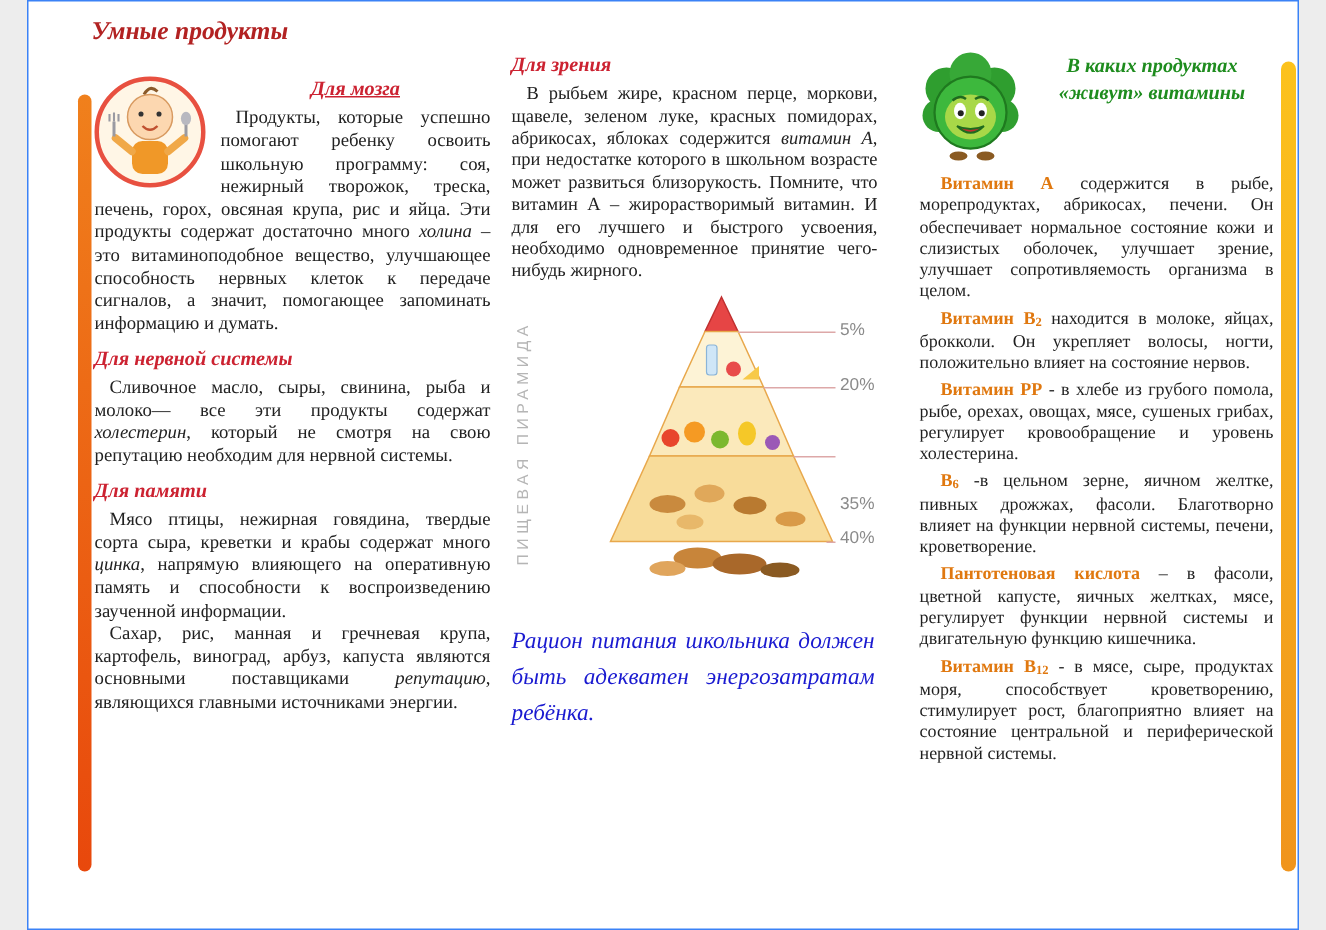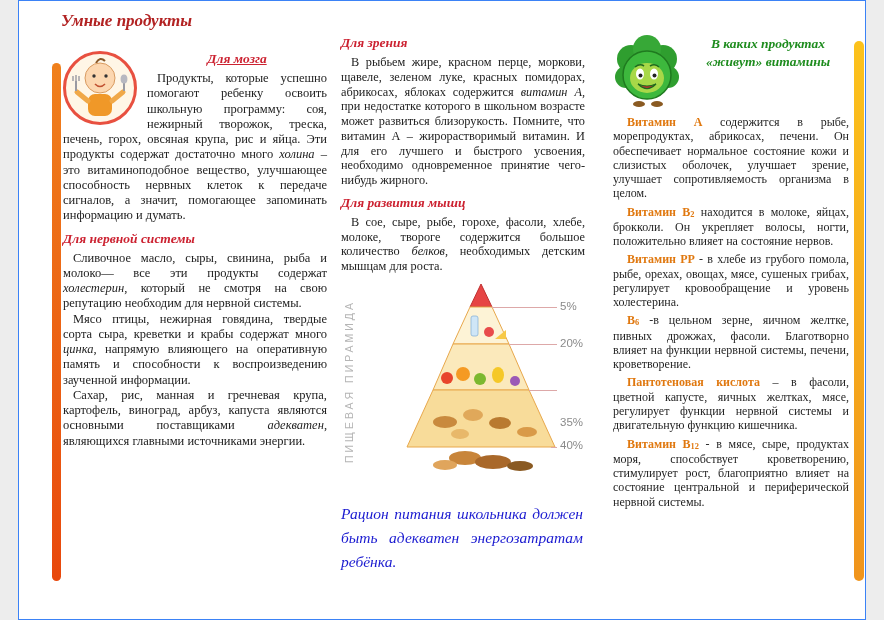--- a/index.html
+++ b/index.html
@@ -98,38 +98,35 @@
       <h2 class="heading first heading-center">Для мозга</h2>
       <p class="body"><span>Продукты, которые успешно помогают ребенку освоить школьную программу: соя, нежирный творожок, треска, печень, горох, овсяная крупа, рис и яйца. Эти продукты содержат достаточно много </span><span class="seg-i">холина</span><span> – это витаминоподобное вещество, улучшающее способность нервных клеток к передаче сигналов, а значит, помогающее запоминать информацию и думать.</span></p>
     </section>
 
     <section>
       <h2 class="heading">Для нервной системы</h2>
       <p class="body"><span>Сливочное масло, сыры, свинина, рыба и молоко— все эти продукты содержат </span><span class="seg-i">холестерин</span><span>, который не смотря на свою репутацию необходим для нервной системы.</span></p>
     </section>
 
     <section>
+      <h2 class="heading">Для памяти</h2>
       <p class="body"><span>Мясо птицы, нежирная говядина, твердые сорта сыра, креветки и крабы содержат много </span><span class="seg-i">цинка</span><span>, напрямую влияющего на оперативную память и способности к воспроизведению заученной информации.</span></p>
     </section>
 
     <section>
-      <p class="body"><span>Сахар, рис, манная и гречневая крупа, картофель, виноград, арбуз, капуста являются основными поставщиками </span><span class="seg-i">адекватен</span><span>, являющихся главными источниками энергии.</span></p>
+      <p class="body"><span>Сахар, рис, манная и гречневая крупа, картофель, виноград, арбуз, капуста являются основными поставщиками </span><span class="seg-i">репутацию</span><span>, являющихся главными источниками энергии.</span></p>
     </section>
   </div>
 
   <div class="col col-mid">
     <section>
       <h2 class="heading first">Для зрения</h2>
       <p class="body"><span>В рыбьем жире, красном перце, моркови, щавеле, зеленом луке, красных помидорах, абрикосах, яблоках содержится </span><span class="seg-i">витамин А</span><span>, при недостатке которого в школьном возрасте может развиться близорукость. Помните, что витамин А – жирорастворимый витамин. И для его лучшего и быстрого усвоения, необходимо одновременное принятие чего-нибудь жирного.</span></p>
     </section>
 
-    <section>
-      <h2 class="heading">Для развития мышц</h2>
-      <p class="body"><span>В сое, сыре, рыбе, горохе, фасоли, хлебе, молоке, твороге содержится большое количество </span><span class="seg-i">белков</span><span>, необходимых детским мышцам для роста.</span></p>
-    </section>
 
     <div class="pyramid-block">
       <div class="pyr-vlabel">ПИЩЕВАЯ ПИРАМИДА</div>
 
       <svg class="pyr-svg" viewBox="0 0 152 190" aria-hidden="true">
         <polygon points="76,2 87,25 65,25" fill="#e64545" stroke="#c03030" stroke-width="1"></polygon>
         <polygon points="65,25 87,25 104,62 48,62" fill="#fdf3d6" stroke="#e8a84c" stroke-width="1"></polygon>
         <polygon points="48,62 104,62 124,108 28,108" fill="#fbe9bb" stroke="#e8a84c" stroke-width="1"></polygon>
         <polygon points="28,108 124,108 150,165 2,165" fill="#f8dc9a" stroke="#e8a84c" stroke-width="1"></polygon>
         <rect x="66" y="34" width="7" height="20" rx="2" fill="#cfe6f7" stroke="#8ab4d8" stroke-width="0.8"></rect>

